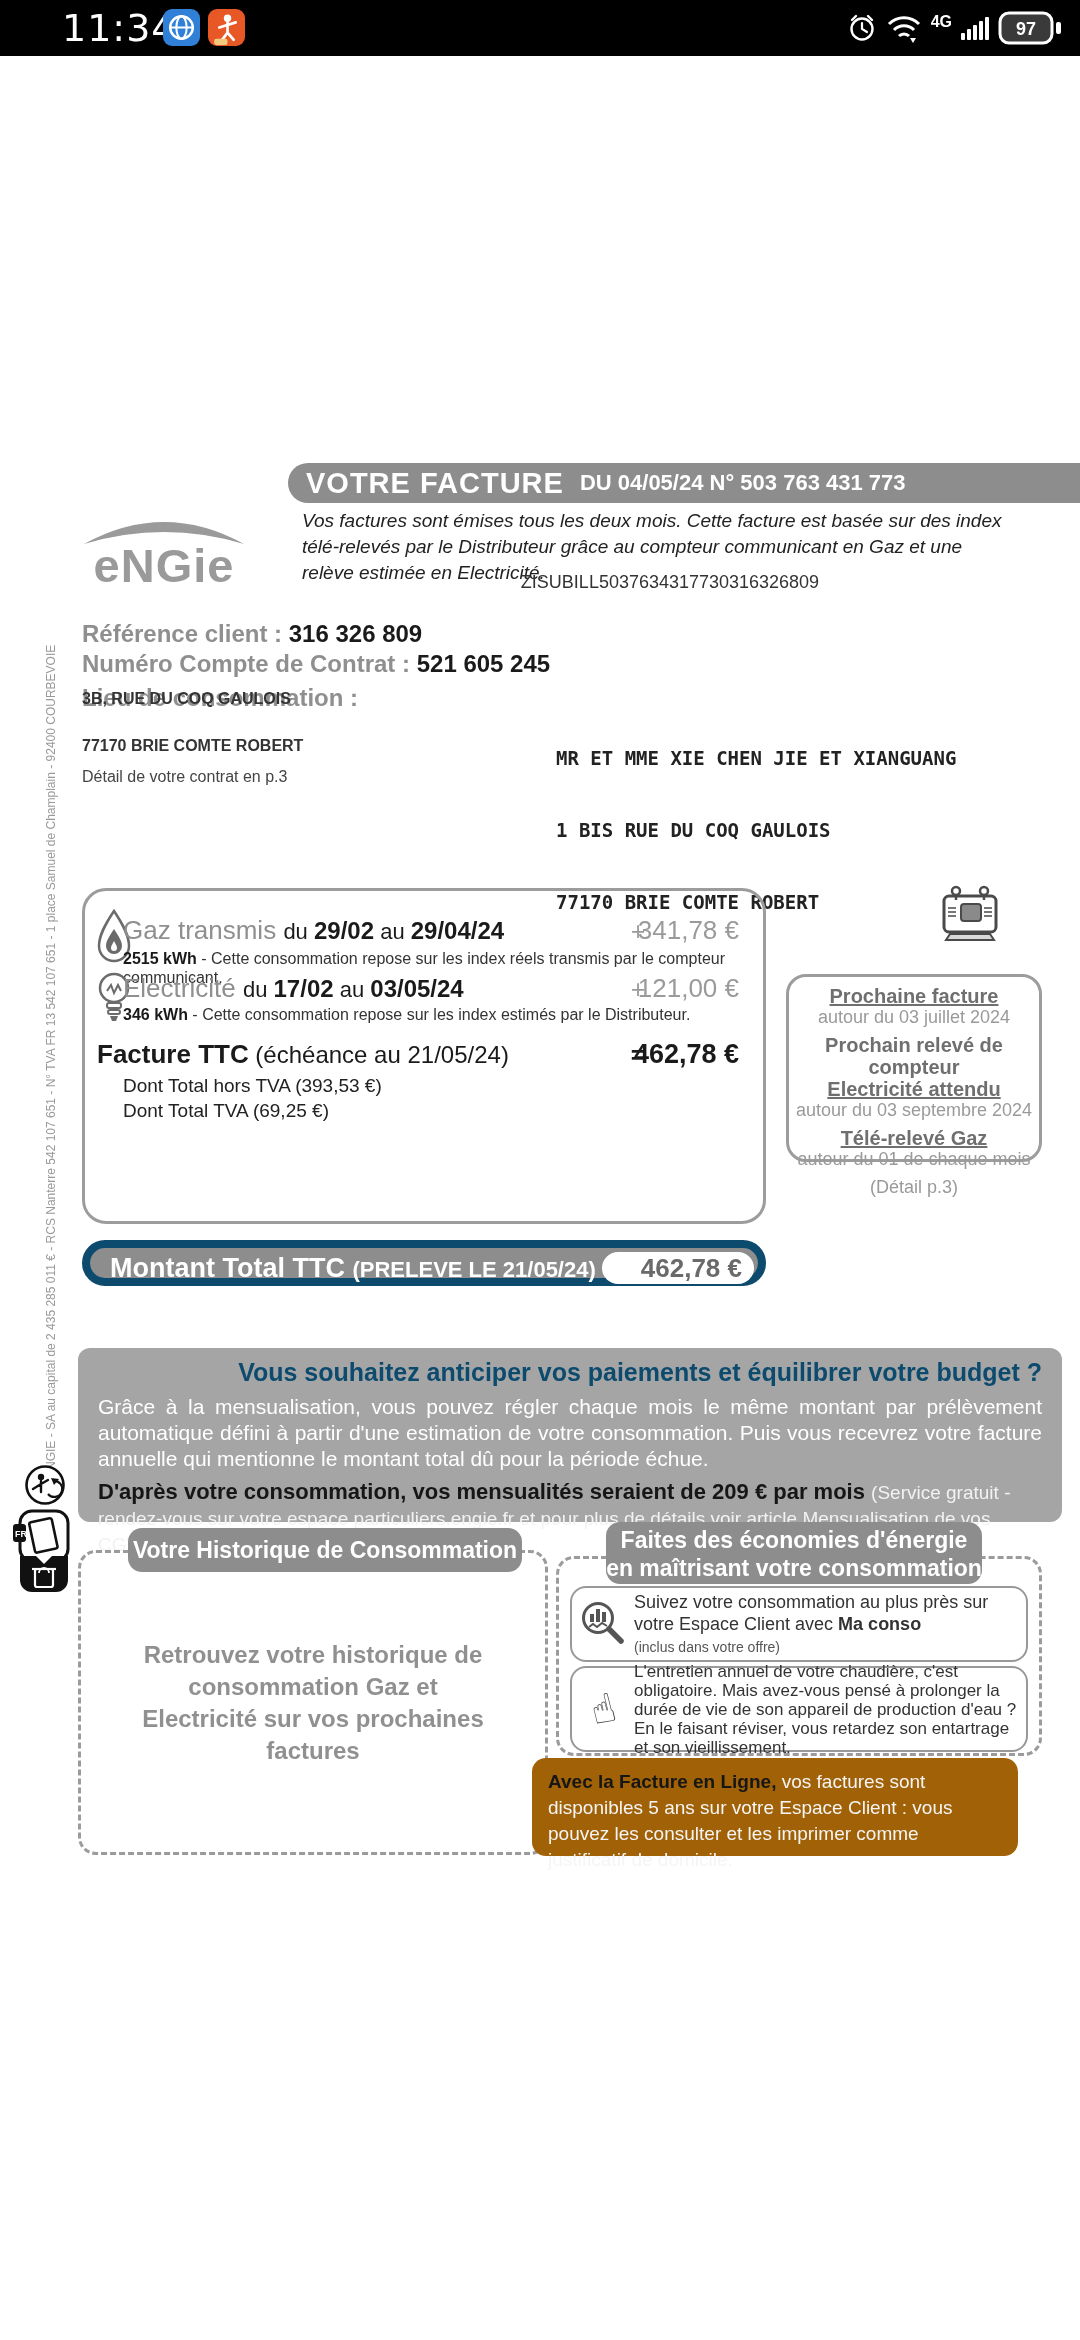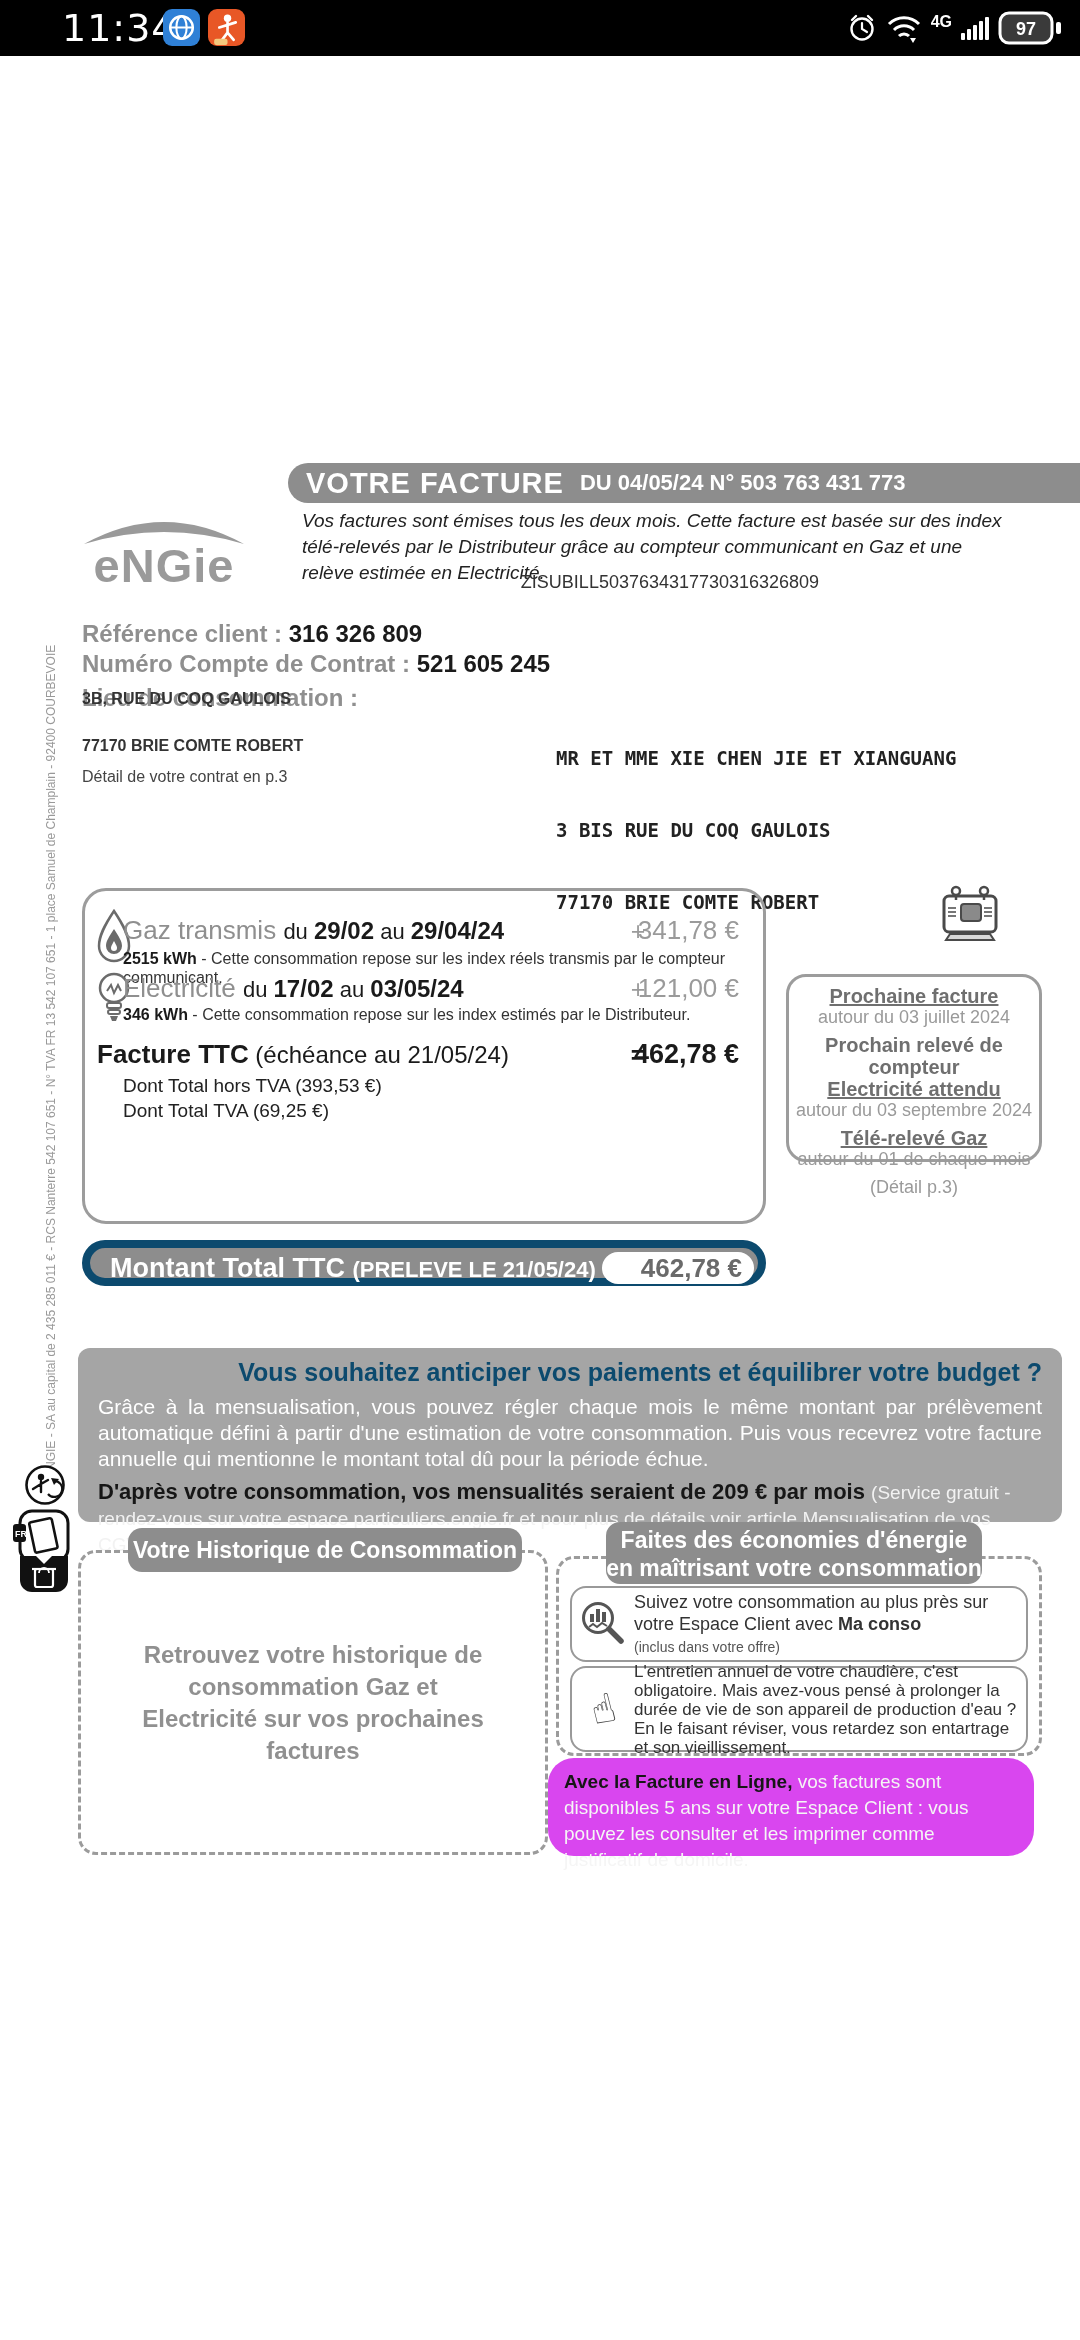--- a/index.html
+++ b/index.html
@@ -105,21 +105,21 @@
   .savbox{left:556px;top:1556px;width:486px;height:200px;border:3px dashed #9b9b9b;border-radius:18px;box-sizing:border-box;}
   .tip{background:#fff;border:2px solid #999;border-radius:16px;box-sizing:border-box;display:flex;align-items:center;}
   .tip1{left:570px;top:1586px;width:458px;height:76px;}
   .tip2{left:570px;top:1666px;width:458px;height:86px;}
   .tipicon{width:62px;flex:0 0 62px;display:flex;align-items:center;justify-content:center;}
   .tiptext{font-size:18px;color:#333;line-height:22px;padding-right:8px;}
   .tiptext .small{font-size:14px;color:#555;}
   .tip2 .tiptext{font-size:17px;line-height:19px;}
   .handglyph{font-family:"DejaVu Sans",sans-serif;font-size:40px;color:#444;transform:rotate(-14deg);display:block;}
 
-  .online{left:548px;top:1758px;width:486px;height:98px;background:#d946ef;border-radius:26px;box-sizing:border-box;
+  .online{left:532px;top:1758px;width:486px;height:98px;background:#a16207;border-radius:14px;box-sizing:border-box;
           padding:11px 16px 0 16px;font-size:19px;line-height:26px;}
   .online .ob{font-weight:bold;color:#161616;}
   .online .ow{color:#f5f5f5;}
 
   
   .vtext{left:44px;top:1478px;width:780px;transform:rotate(-90deg);transform-origin:0 0;
          font-size:12px;color:#999;text-align:center;white-space:nowrap;}
 </style>
 </head>
 <body>
@@ -188,21 +188,21 @@
   <div class="abs ctrline" style="top:594px;">
     <span class="lbl">Numéro Compte de Contrat : </span><b style="color:#1a1a1a;">521 605 245</b>
   </div>
   <div class="abs lieu lbl" style="top:628px;">Lieu de consommation :</div>
   <div class="abs addr1" style="top:634px;">3B, RUE DU COQ GAULOIS</div>
   <div class="abs addr2" style="top:681px;">77170 BRIE COMTE ROBERT</div>
   <div class="abs detailnote" style="top:712px;">Détail de votre contrat en p.3</div>
 
   <div class="abs recipient" style="top:642px;">
     <div>MR ET MME XIE CHEN JIE ET XIANGUANG</div>
-    <div>3 BIS RUE DU COQ GAULOIS</div>
+    <div>1 BIS RUE DU COQ GAULOIS</div>
     <div>77170 BRIE COMTE ROBERT</div>
   </div>
 
   <div class="abs sumbox" style="top:832px;">
     <svg class="abs iflame" width="42" height="60" viewBox="0 0 42 60">
       <path d="M21,4 C11,19 6,29 6,39 a15,15 0 0 0 30,0 C36,29 31,19 21,4 Z" fill="#fff" stroke="#6b6b6b" stroke-width="2.5"></path>
       <path d="M21,22 C16,30 13,34 13,39 a8,8 0 0 0 16,0 C29,34 26,30 21,22 Z" fill="#6b6b6b"></path>
       <path d="M21,34 C19,38 18,39 18,41 a3,3 0 0 0 6,0 C24,39 23,38 21,34 Z" fill="#fff"></path>
     </svg>
     <div class="abs gasline">

